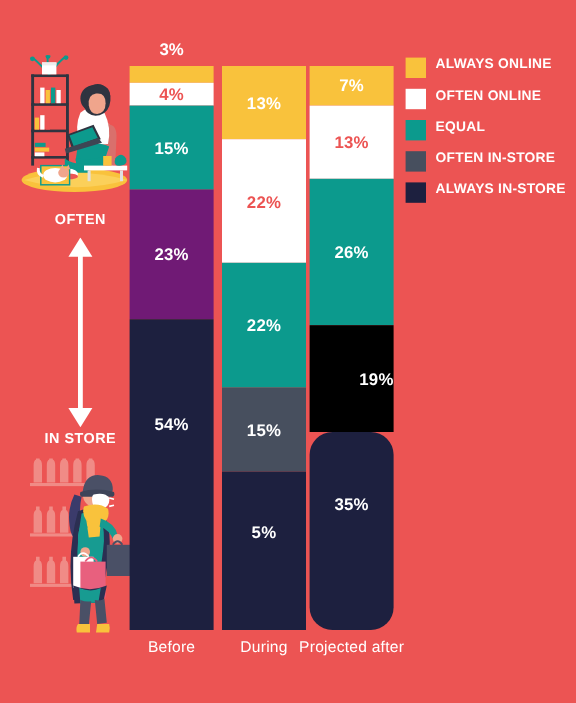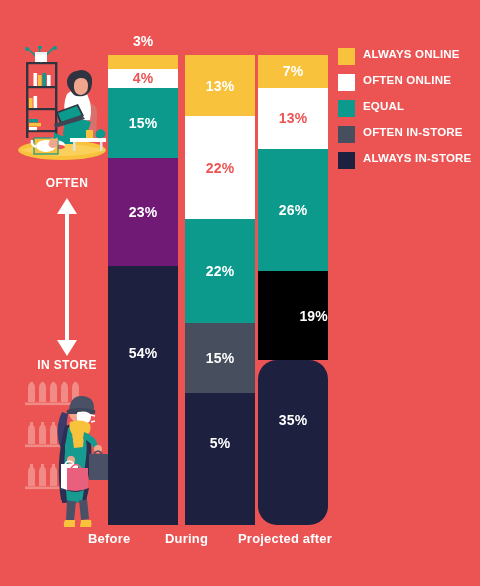--- a/index.html
+++ b/index.html
@@ -93,24 +93,25 @@
     top: 33px;
     color: #ffffff;
     font-size: 14px;
     font-weight: bold;
     font-family: "Liberation Sans", sans-serif;
   }
   .cat-label {
     position: absolute;
     left: -20px;
     width: 110px;
+    text-align: center;
     top: 531px;
     color: #ffffff;
     font-size: 13px;
-    font-weight: bold;
+    font-weight: normal;
     letter-spacing: 0.2px;
     font-family: "Liberation Sans", sans-serif;
     white-space: nowrap;
   }
 
   
   .axis-annot {
     position: absolute;
     left: 26px;
     top: 176px;

